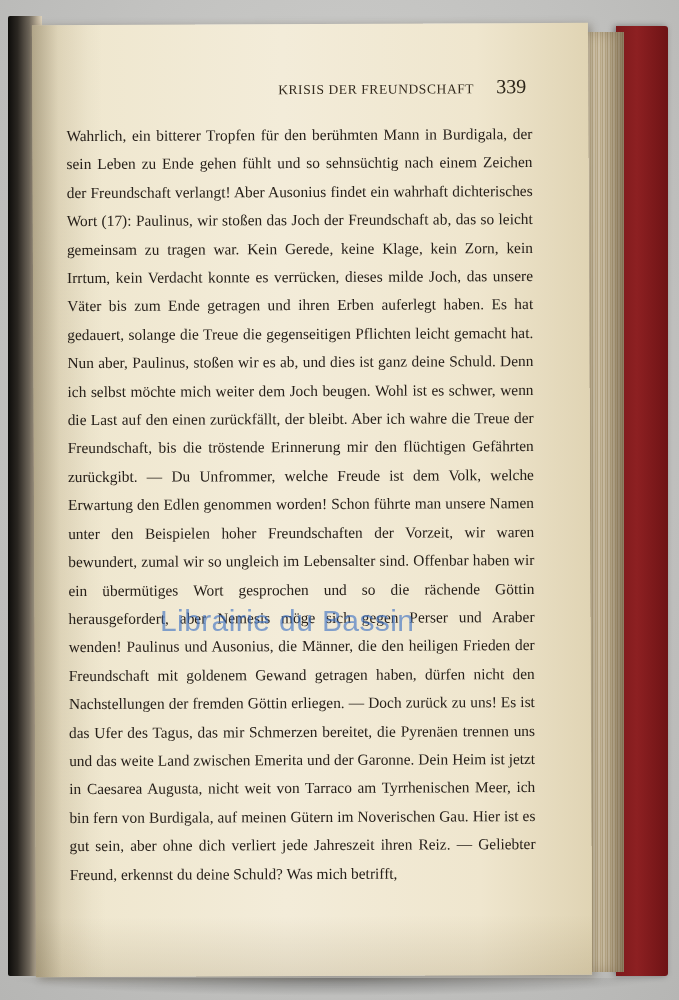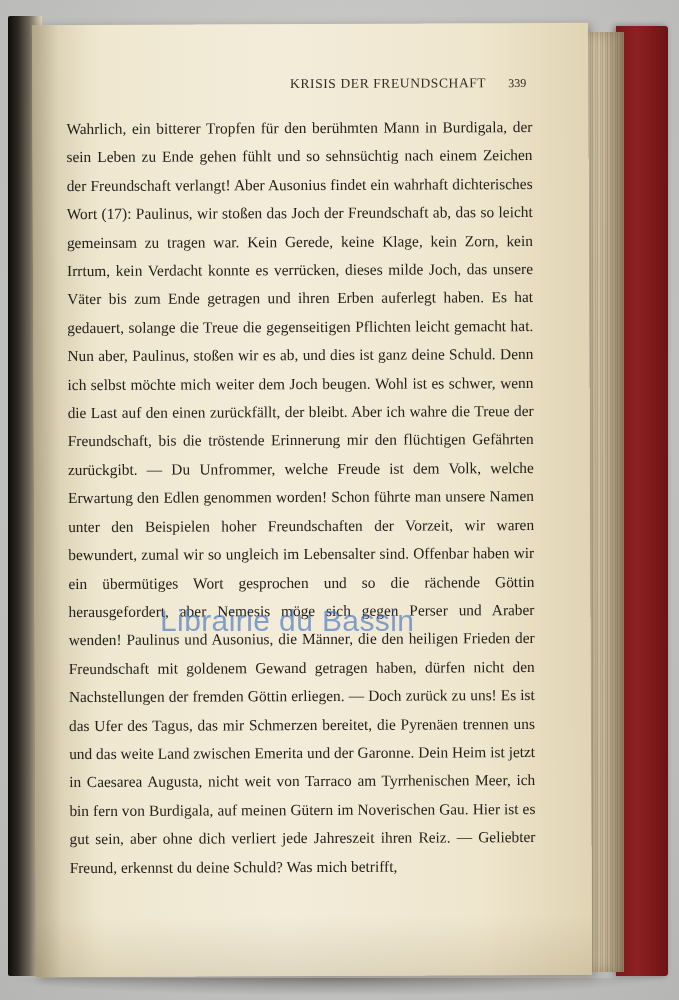--- a/index.html
+++ b/index.html
@@ -122,21 +122,21 @@
     margin-bottom: 22px;
     padding-right: 6px;
   }
   .running-title {
     font-variant: small-caps;
     font-size: 13.5px;
     letter-spacing: 0.6px;
     color: #332a1d;
   }
   .folio {
-    font-size: 12px;
+    font-size: 20px;
     color: #2b2418;
   }
 
   .body-text {
     font-size: 15.4px;
     line-height: 28.4px;
     color: #27201a;
     text-align: justify;
     text-justify: inter-word;
     hyphens: manual;

